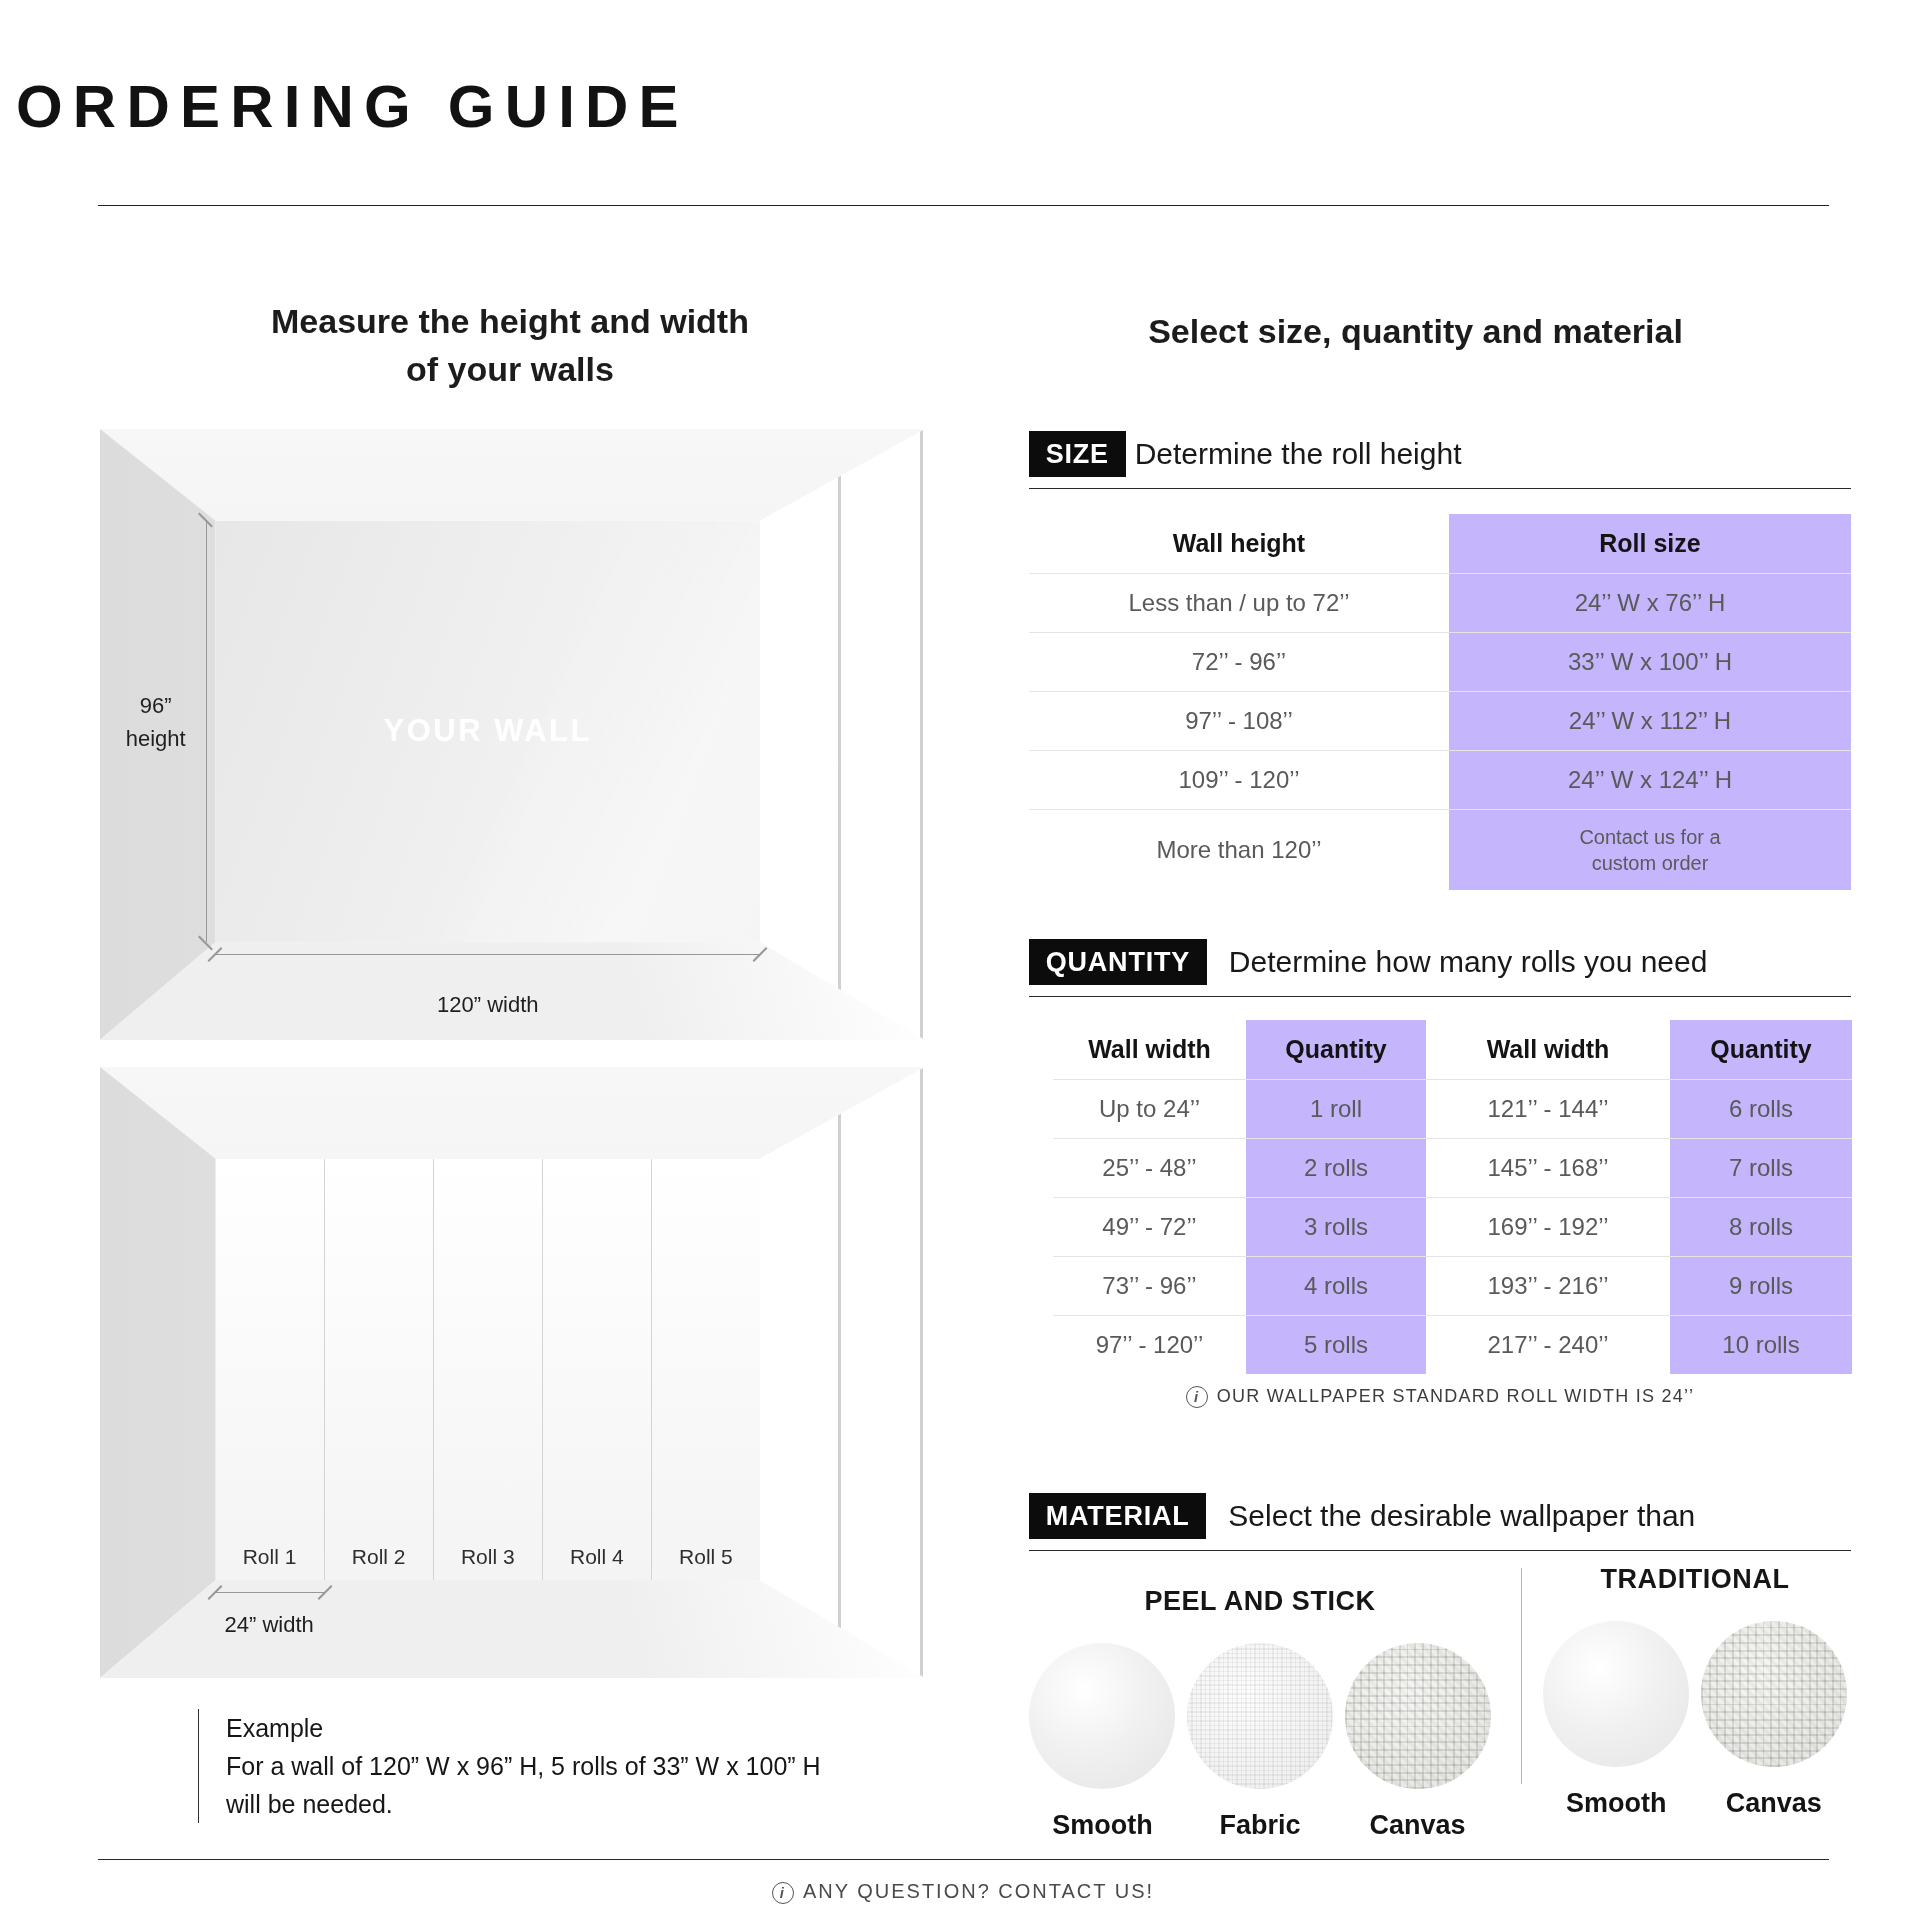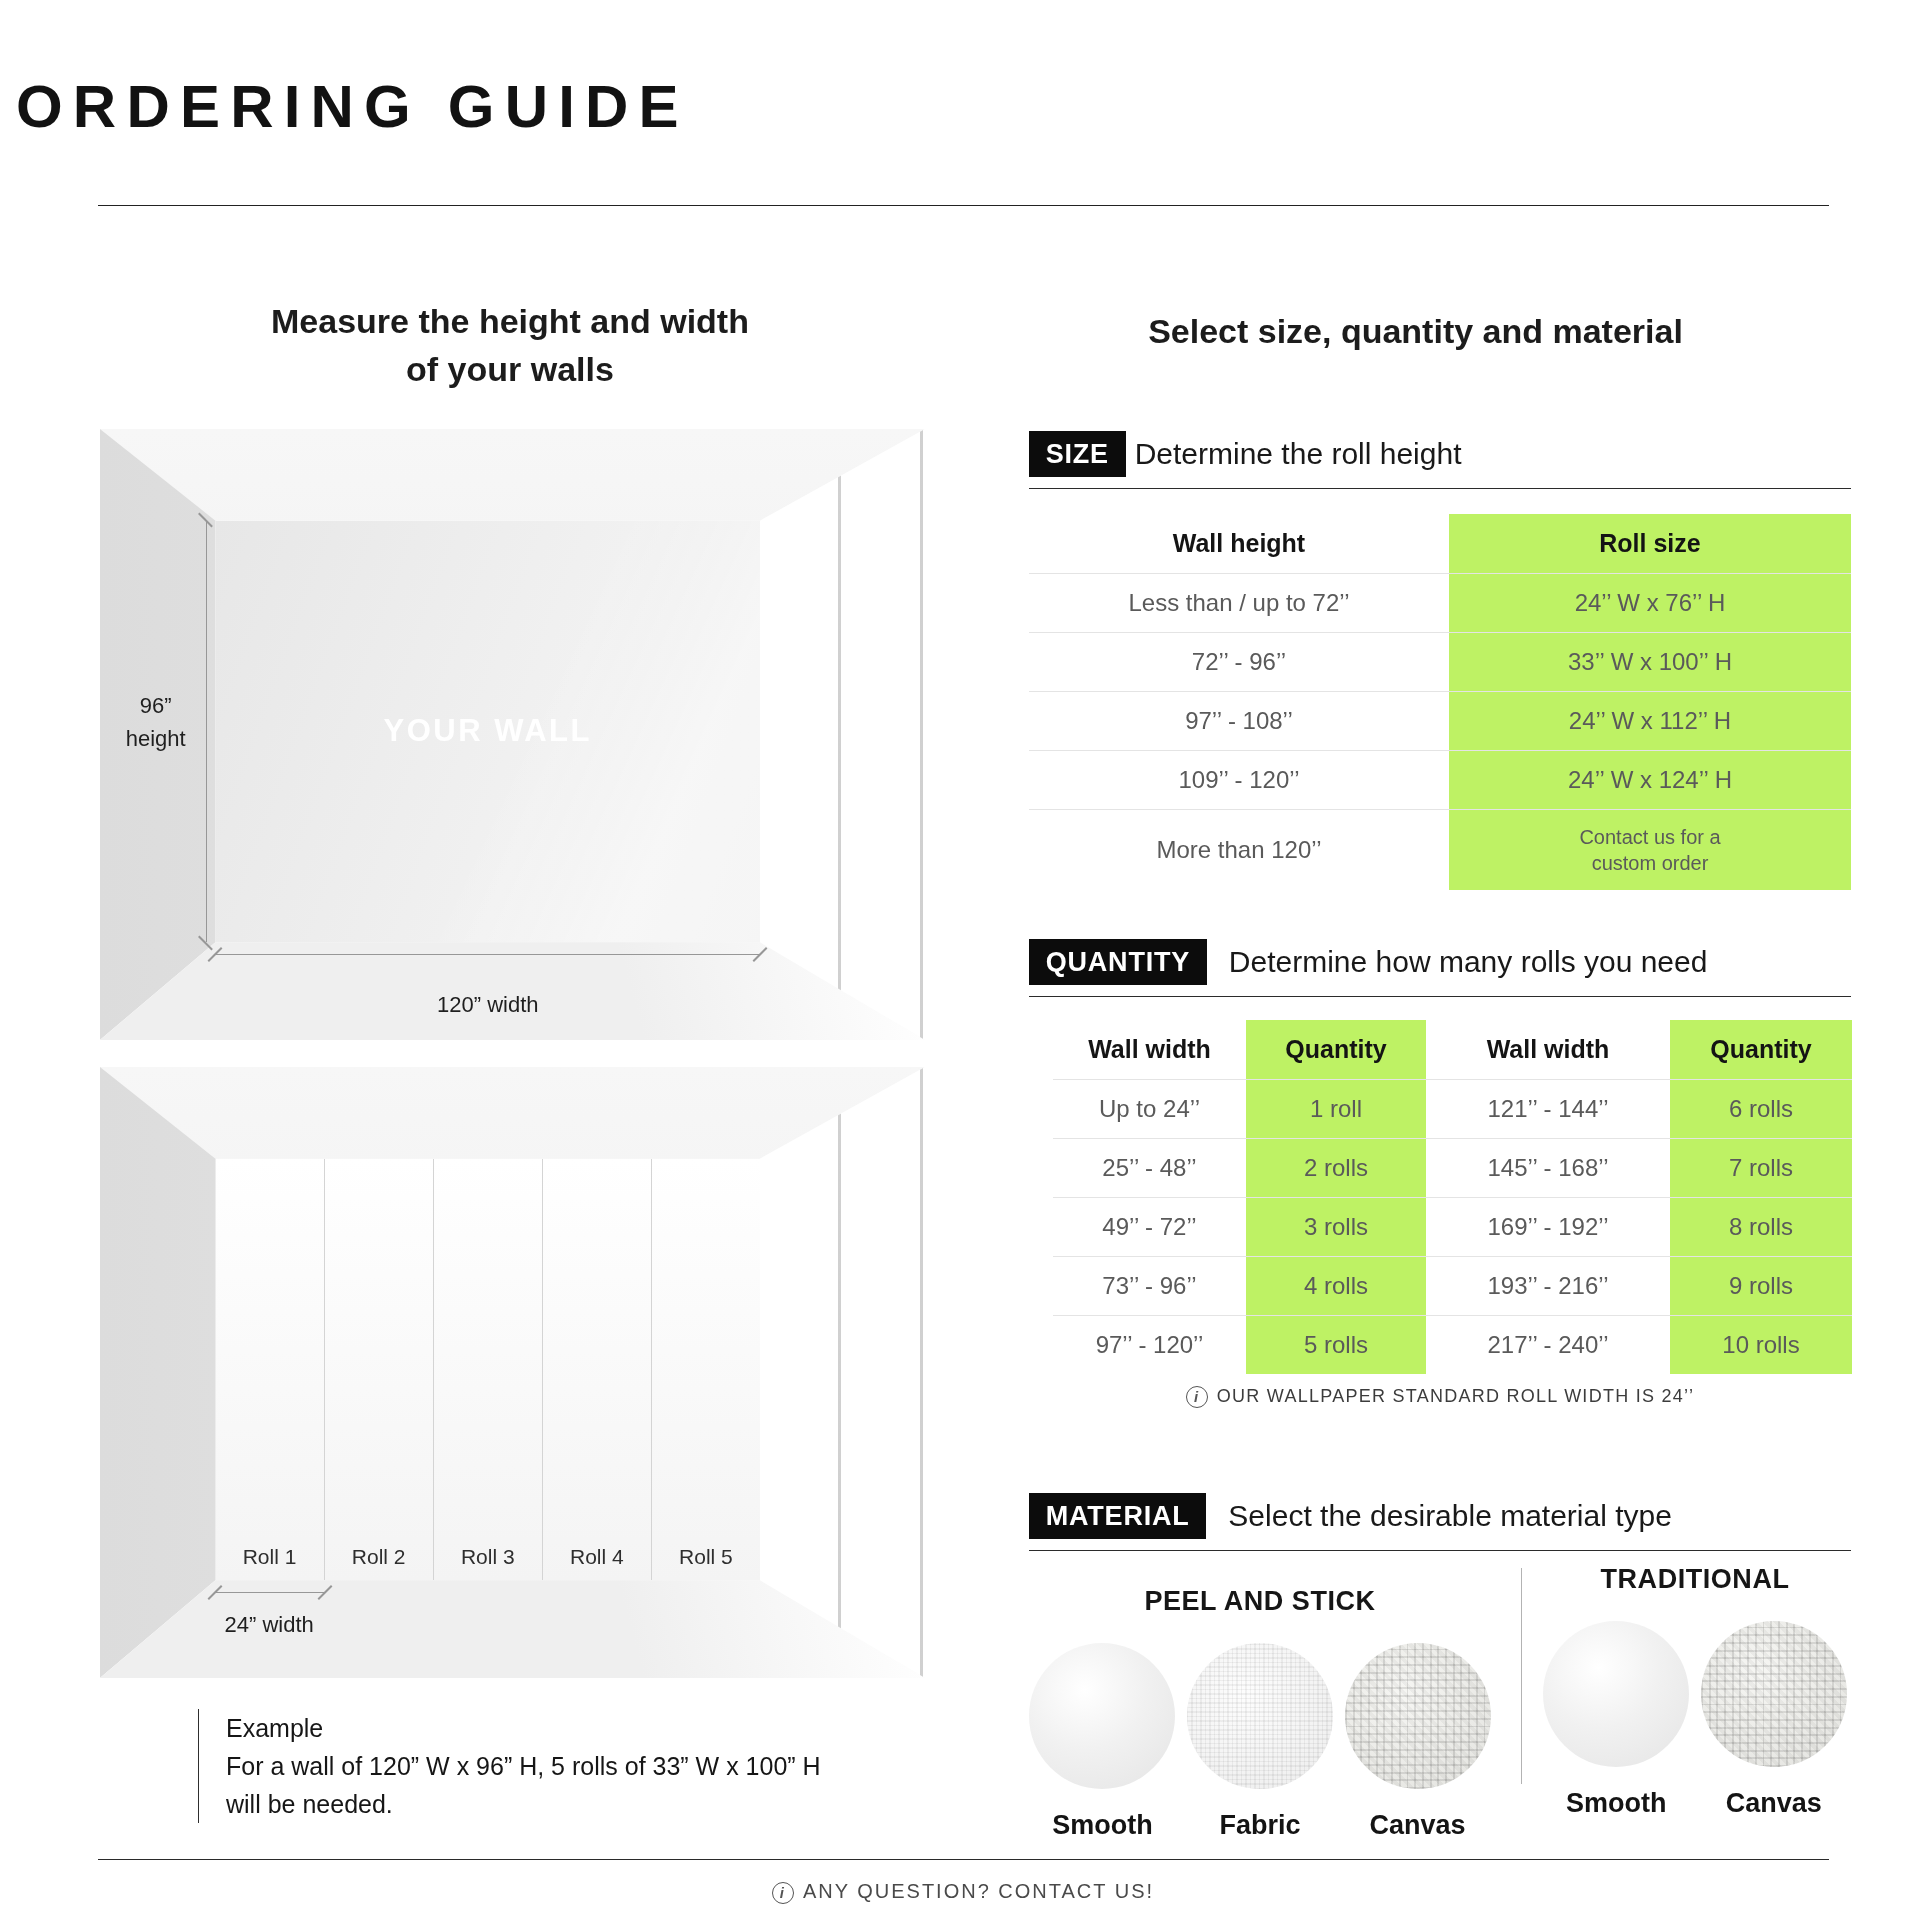--- a/index.html
+++ b/index.html
@@ -67,21 +67,21 @@
            padding:7.7px 16.7px; letter-spacing:0.03em; }
   .sec-subtitle { font-size:30px; color:#191919; font-weight:500; }
   .size-head { top:431px;gap:9px; }
   .qty-head { top:939px; }
   .mat-head { top:1493px; }
 
   
   .tbl { position:absolute; display:grid; font-size:24px; color:#5a5a5a; text-align:center; }
   .cell { padding:14px 5.1px; border-bottom:1.3px solid #e4e4e4; white-space:pre-line; display:flex; align-items:center; justify-content:center; line-height:1.25; }
   .cell.th { font-weight:700; color:#141414; font-size:25px; }
-  .cell.gray { background:#bef264; }
+  .cell.gray { background:#c4b5fd; }
   .cell.nb { border-bottom:none; }
   .cell.small { font-size:20px; line-height:1.3; }
   .size-table { left:1029px; top:514px; width:822px; grid-template-columns:420px 402px; }
   .qty-table  { left:1053px; top:1020px; width:798px; grid-template-columns:193px 180px 244px 182px; }
 
   
   .roll-note { position:absolute; left:1029px; top:1386px; width:822px; text-align:center;
                font-size:18px; letter-spacing:0.07em; color:#3c3c3c; }
   .info-icon { display:inline-flex; align-items:center; justify-content:center; width:22px; height:22px;
                border:1.3px solid #555; border-radius:50%; margin-right:9px; vertical-align:middle;
@@ -231,21 +231,21 @@
     <div class="cell nb">217’’ - 240’’</div>
     <div class="cell gray nb">10 rolls</div>
   </div>
 
   <div class="roll-note">
     <span class="info-icon"></span><span>OUR WALLPAPER STANDARD ROLL WIDTH IS 24’’</span>
   </div>
 
   <div class="sec-head mat-head">
     <span class="badge">MATERIAL</span>
-    <span class="sec-subtitle">Select the desirable material type</span>
+    <span class="sec-subtitle">Select the desirable wallpaper than</span>
   </div>
 
   <div class="mat-groups">
     <div class="mat-group ps">
       <div class="mat-group-name">PEEL AND STICK</div>
       <div class="swatch-row">
         <div class="swatch">
           <div class="circle smooth"></div>
           <div class="swatch-label">Smooth</div>
         </div>

